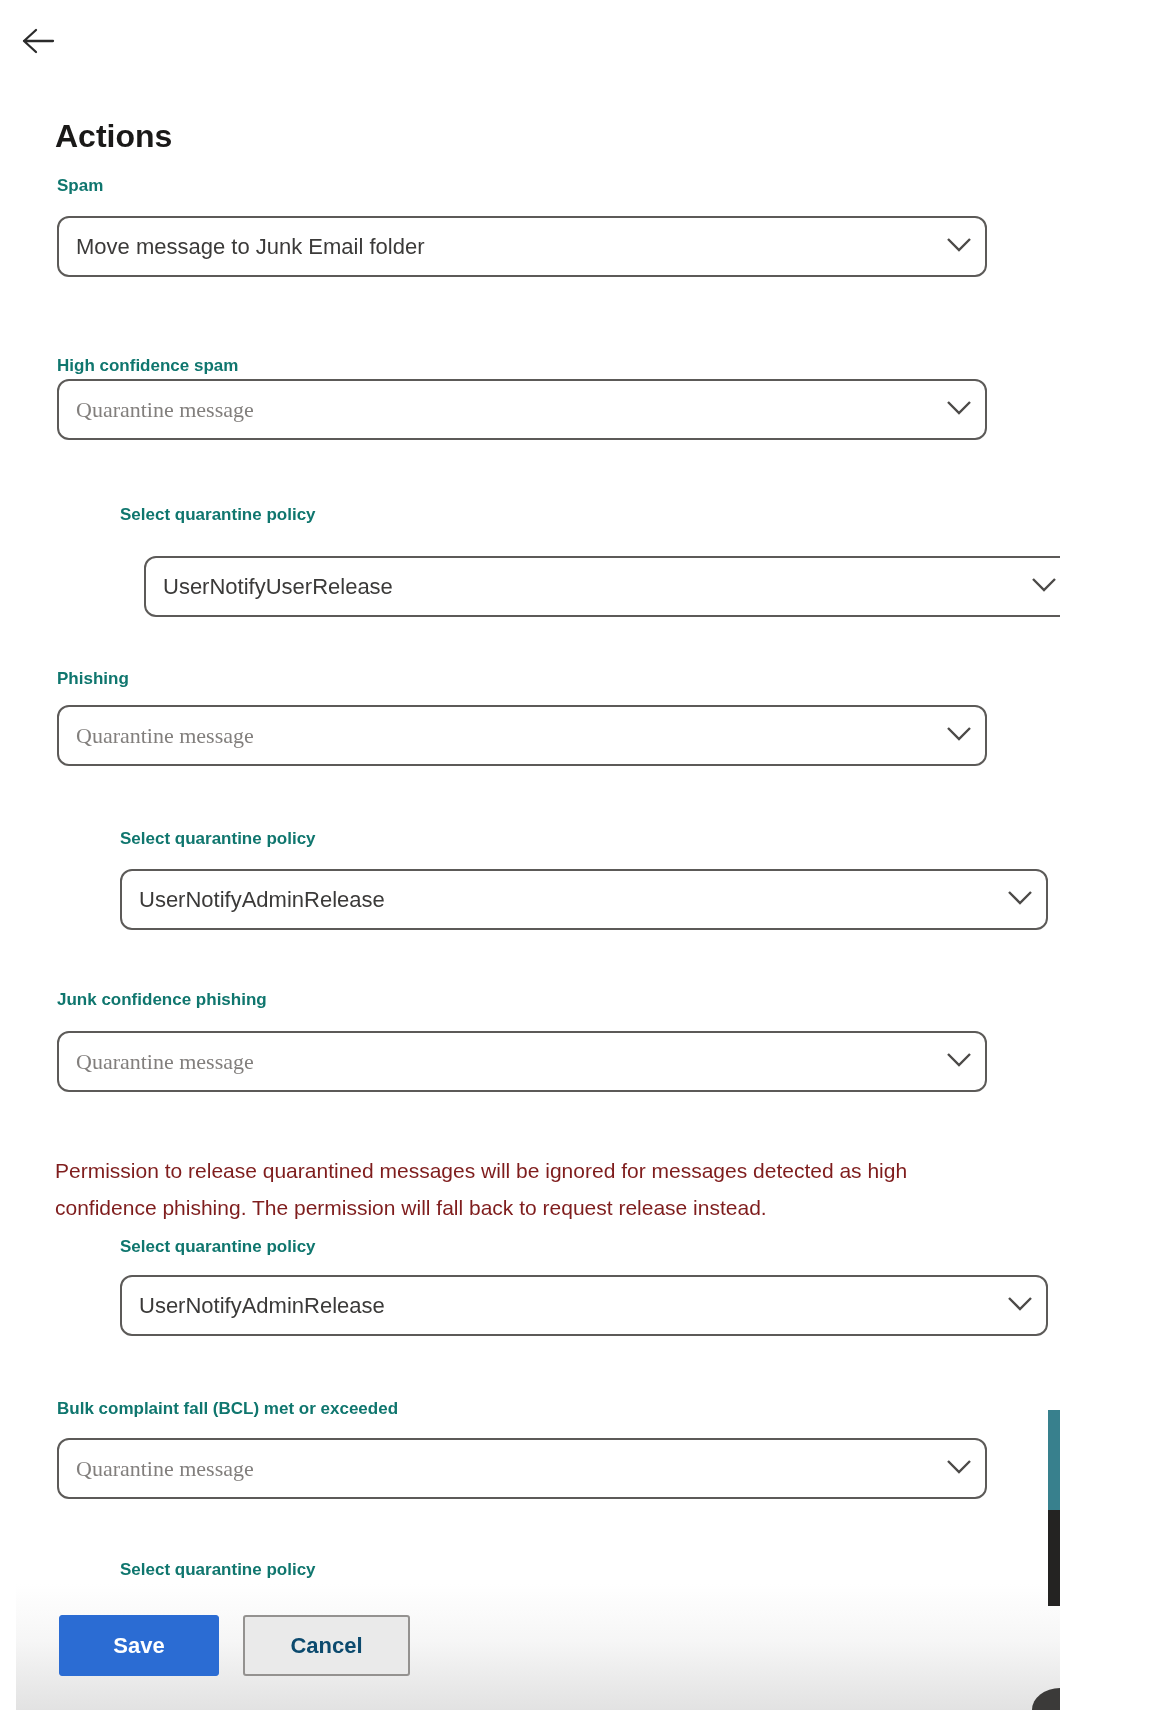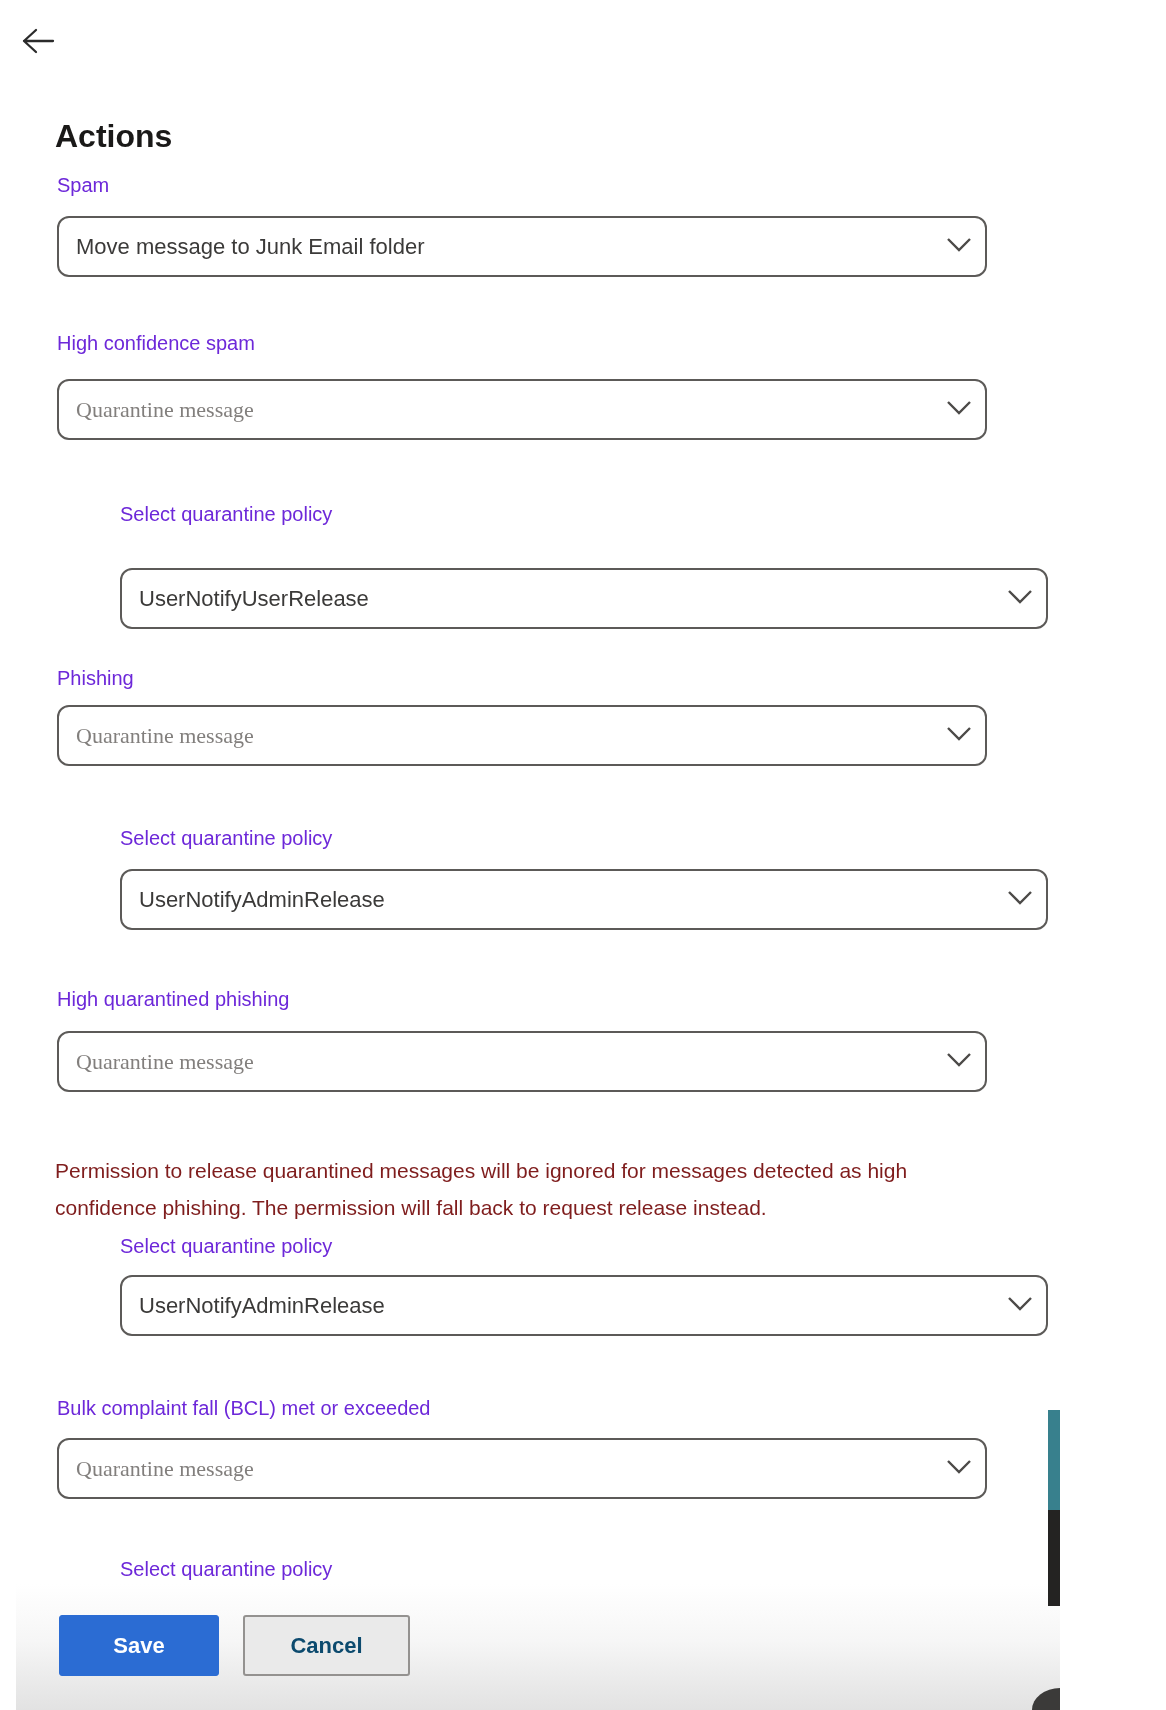--- a/index.html
+++ b/index.html
@@ -8,38 +8,38 @@
 
   
   .icon-btn{position:absolute;background:none;border:none;padding:0;cursor:pointer;line-height:0;z-index:3;}
   .back-btn{left:21px;top:26px;}
   .close-btn{left:1114px;top:25px;}
 
   
   .title{position:absolute;left:55px;top:95px;font-size:32px;font-weight:700;color:#1a1918;line-height:40px;z-index:2;}
 
   
-  .lbl{position:absolute;left:57px;font-size:20px;font-weight:400;color:#6d28d9;line-height:27px;white-space:nowrap;z-index:2;}
+  .lbl{position:absolute;left:57px;font-size:17px;font-weight:700;color:#0f766e;line-height:27px;white-space:nowrap;z-index:2;}
   .lbl.ind{left:120px;}
 
   
   .dd{position:absolute;left:57px;width:930px;height:61px;box-sizing:border-box;border:2px solid #5c5a58;
       border-radius:12px;background:#fff;display:flex;align-items:center;padding:0 58px 0 17px;cursor:pointer;z-index:2;}
   .dd.ind{left:120px;width:928px;}
   .dd .val{font-size:22px;color:#3b3a39;white-space:nowrap;overflow:hidden;}
   .dd .val.muted{color:#827f7d;font-family:Liberation Serif, serif;}
   .dd .chev{position:absolute;right:13px;top:50%;transform:translateY(-50%);}
 
   
   .note{position:absolute;left:55px;top:1131px;width:872px;font-size:21px;line-height:37px;color:#7f1d1d;z-index:2;}
 
   
   #l0{top:172px;} #d0{top:216px;}
-  #l1{top:330px;} #d1{top:379px;}
-  #l2{top:501px;} #d2{top:568px;}
+  #l1{top:352px;} #d1{top:379px;}
+  #l2{top:501px;} #d2{top:556px;margin-left:24px;}
   #l3{top:665px;} #d3{top:705px;}
   #l4{top:825px;} #d4{top:869px;}
   #l5{top:986px;} #d5{top:1031px;}
   #l6{top:1233px;} #d6{top:1275px;}
   #l7{top:1395px;} #d7{top:1438px;}
   #l8{top:1556px;z-index:1;}
 
   
   .footer{position:absolute;left:16px;top:1584px;width:1166px;height:126px;z-index:5;
           background:linear-gradient(to bottom,#ffffff 0%,#f6f6f6 45%,#e2e2e2 100%);}
@@ -113,21 +113,21 @@
   </div>
 
   <div class="lbl ind" id="l4">Select quarantine policy</div>
   <div class="dd ind" id="d4" role="combobox">
     <span class="val">UserNotifyAdminRelease</span>
     <span class="chev"><svg width="26" height="16" viewBox="0 0 26 16">
           <path d="M2 2 L13 13 L24 2" fill="none" stroke="#4c4a48" stroke-width="2.4"></path>
         </svg></span>
   </div>
 
-  <div class="lbl" id="l5">High quarantined phishing</div>
+  <div class="lbl" id="l5">Junk confidence phishing</div>
   <div class="dd" id="d5" role="combobox">
     <span class="val muted">Quarantine message</span>
     <span class="chev"><svg width="26" height="16" viewBox="0 0 26 16">
           <path d="M2 2 L13 13 L24 2" fill="none" stroke="#4c4a48" stroke-width="2.4"></path>
         </svg></span>
   </div>
 
   <p class="note">Permission to release quarantined messages will be ignored for messages detected as high confidence phishing. The permission will fall back to request release instead.</p>
 
   <div class="lbl ind" id="l6">Select quarantine policy</div>

